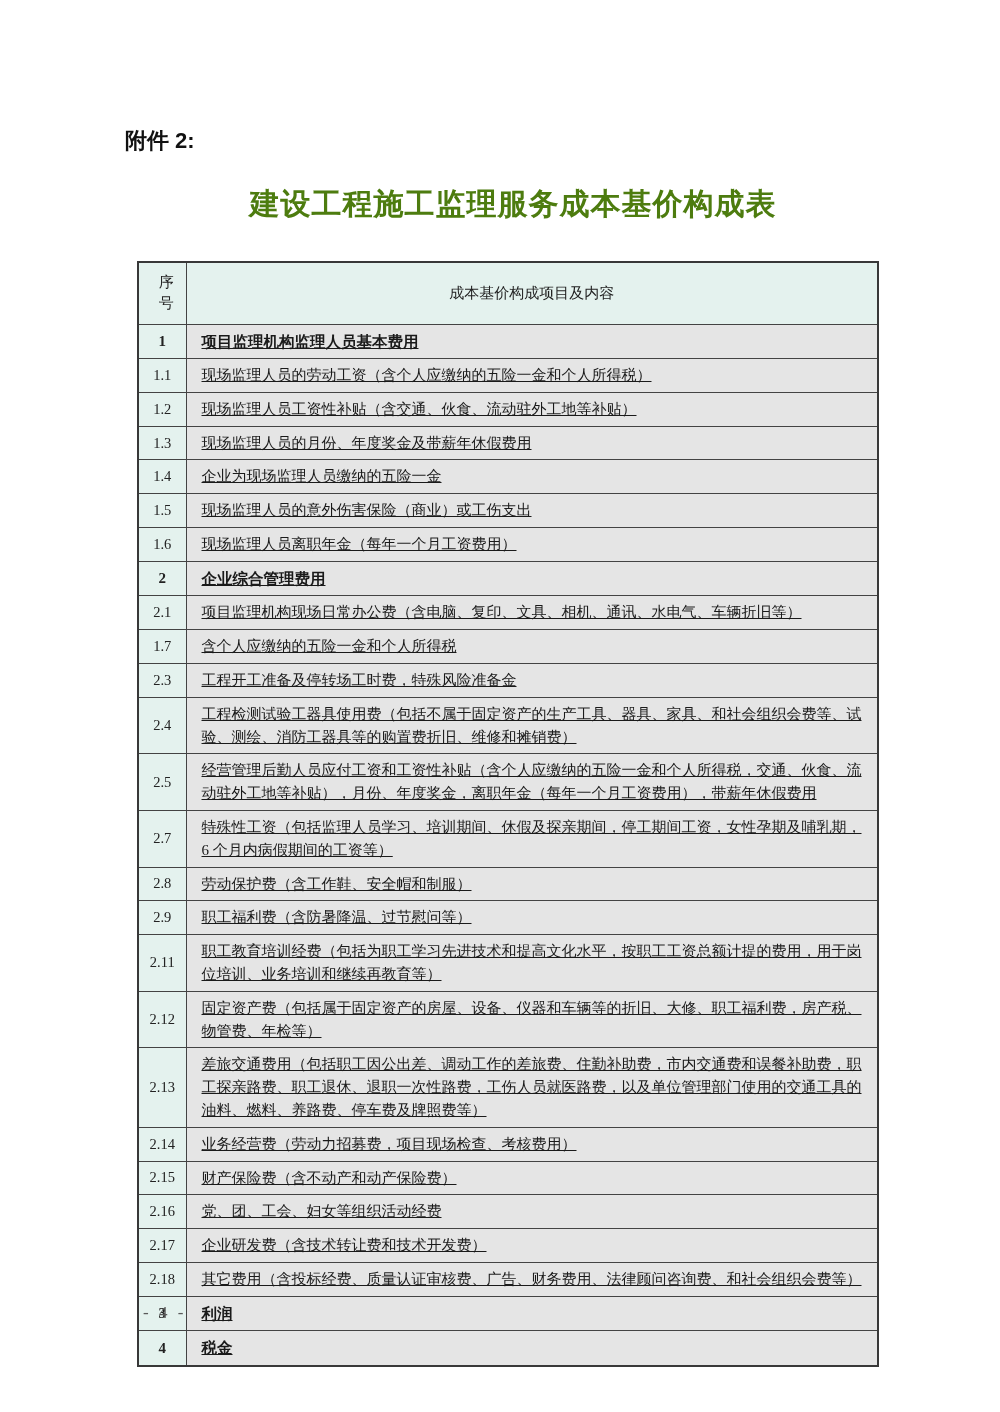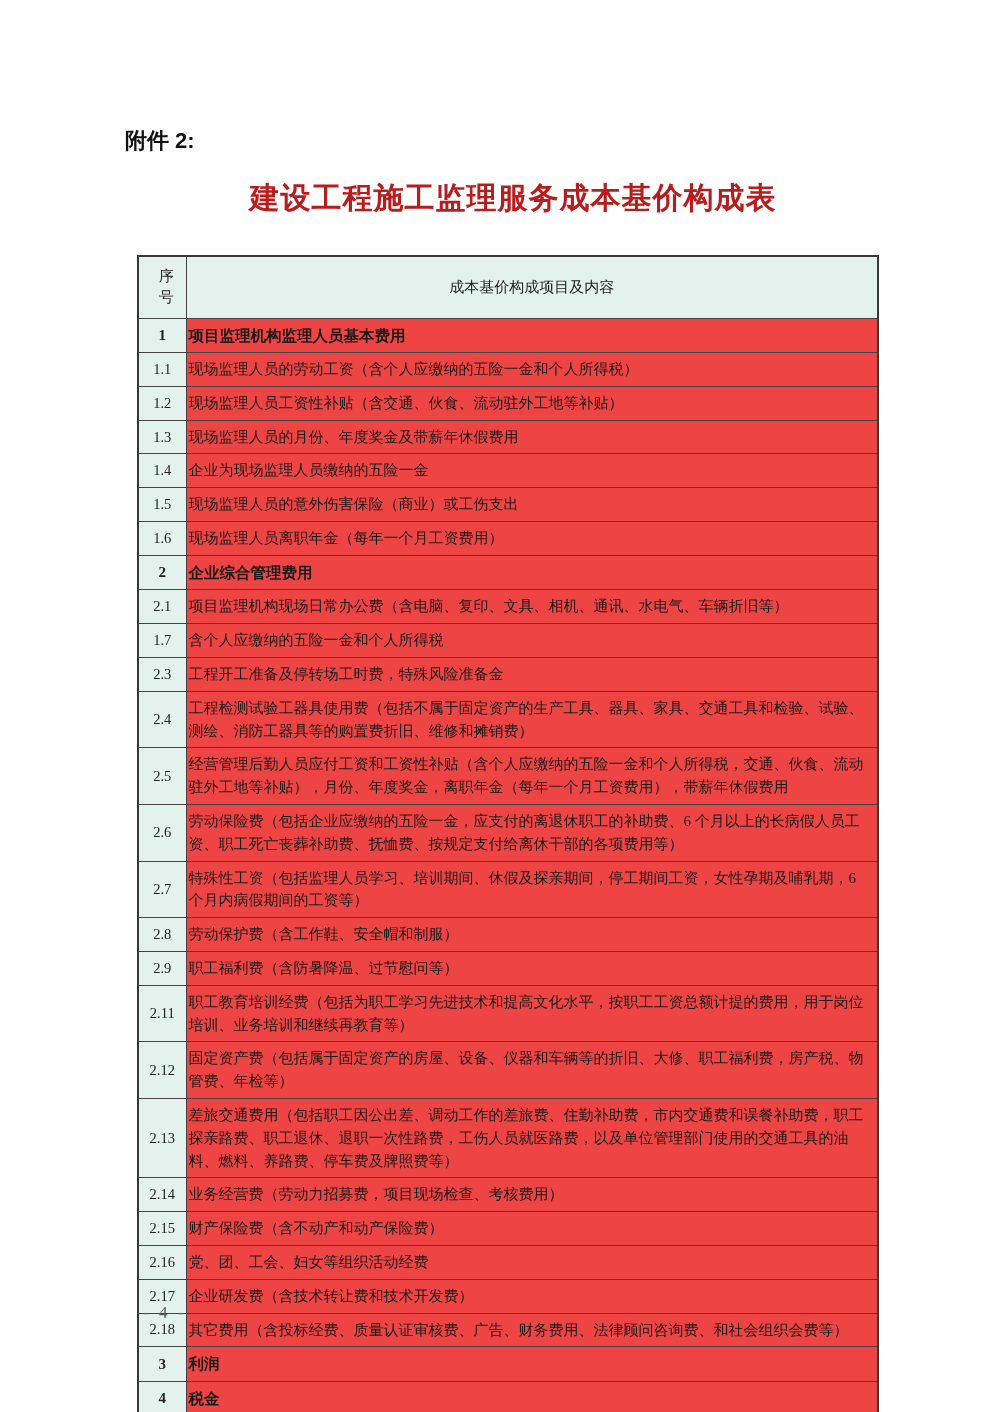--- a/index.html
+++ b/index.html
@@ -12,30 +12,30 @@
     position: relative;
   }
   .page {
     padding: 126px 120px 0 125px;
   }
   .attachment-label {
     font-size: 22px;
     font-weight: bold;
     font-family: "Liberation Sans", sans-serif;
     color: #111;
-    margin-bottom: 22px;
+    margin-bottom: 28px;
   }
   .doc-title {
     width: 752px;
     margin-left: 12px;
     text-align: center;
     font-size: 30px;
     font-weight: 900;
     letter-spacing: 1px;
-    color: #b91c1c;
+    color: #4d7c0f;
     margin-bottom: 36px;
     font-family: "Liberation Serif", serif;
   }
   table.cost-table {
     margin-left: 12px;
     width: 740px;
     border-collapse: collapse;
     border: 2px solid #383838;
     table-layout: fixed;
   }
@@ -61,25 +61,26 @@
     margin-left: 8px;
   }
   .cost-table td.row-no {
     background: #e4f2ee;
     text-align: center;
     font-size: 14.5px;
     padding: 4px 2px;
     color: #222;
   }
   .cost-table td.row-text {
-    background: #ef4444;
+    background: #e5e5e5;
     font-size: 15px;
     line-height: 1.52;
-    padding: 5px 9px 5px 2px;
+    padding: 5px 9px 5px 15px;
     color: #1a1a1a;
+    text-decoration: underline;
   }
   tr.section td.row-no { font-weight: bold; font-size: 15px; }
   tr.section td.row-text { font-weight: bold; font-size: 15.5px; }
   .page-footer {
     position: absolute;
     left: 143px;
     top: 1303px;
     font-size: 17px;
     letter-spacing: 3px;
     color: #5a5a5a;
@@ -148,31 +149,27 @@
         <tr>
           <td class="row-no">1.7</td>
           <td class="row-text">含个人应缴纳的五险一金和个人所得税</td>
         </tr>
         <tr>
           <td class="row-no">2.3</td>
           <td class="row-text">工程开工准备及停转场工时费，特殊风险准备金</td>
         </tr>
         <tr>
           <td class="row-no">2.4</td>
-          <td class="row-text">工程检测试验工器具使用费（包括不属于固定资产的生产工具、器具、家具、交通工具和检验、试验、测绘、消防工器具等的购置费折旧、维修和摊销费）</td>
+          <td class="row-text">工程检测试验工器具使用费（包括不属于固定资产的生产工具、器具、家具、和社会组织会费等、试验、测绘、消防工器具等的购置费折旧、维修和摊销费）</td>
         </tr>
         <tr>
           <td class="row-no">2.5</td>
           <td class="row-text">经营管理后勤人员应付工资和工资性补贴（含个人应缴纳的五险一金和个人所得税，交通、伙食、流动驻外工地等补贴），月份、年度奖金，离职年金（每年一个月工资费用），带薪年休假费用</td>
         </tr>
         <tr>
-          <td class="row-no">2.6</td>
-          <td class="row-text">劳动保险费（包括企业应缴纳的五险一金，应支付的离退休职工的补助费、6 个月以上的长病假人员工资、职工死亡丧葬补助费、抚恤费、按规定支付给离休干部的各项费用等）</td>
-        </tr>
-        <tr>
           <td class="row-no">2.7</td>
           <td class="row-text">特殊性工资（包括监理人员学习、培训期间、休假及探亲期间，停工期间工资，女性孕期及哺乳期，6 个月内病假期间的工资等）</td>
         </tr>
         <tr>
           <td class="row-no">2.8</td>
           <td class="row-text">劳动保护费（含工作鞋、安全帽和制服）</td>
         </tr>
         <tr>
           <td class="row-no">2.9</td>
           <td class="row-text">职工福利费（含防暑降温、过节慰问等）</td>

